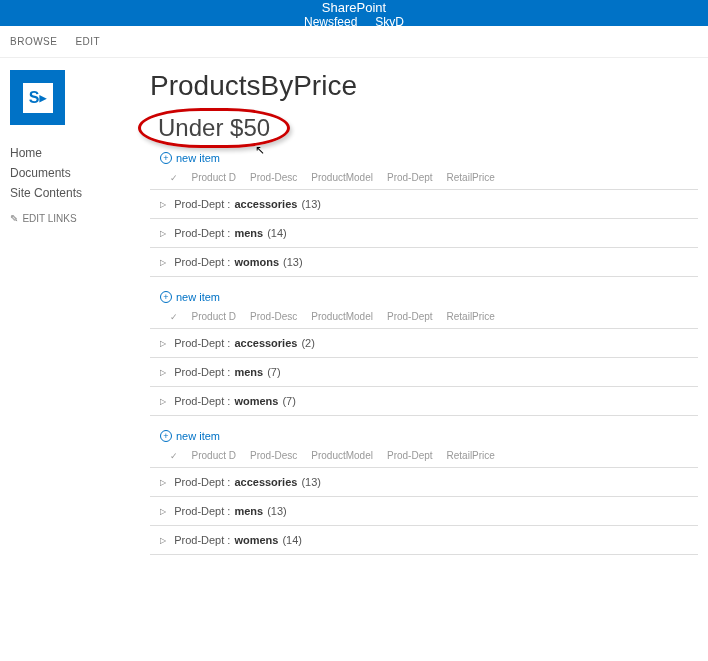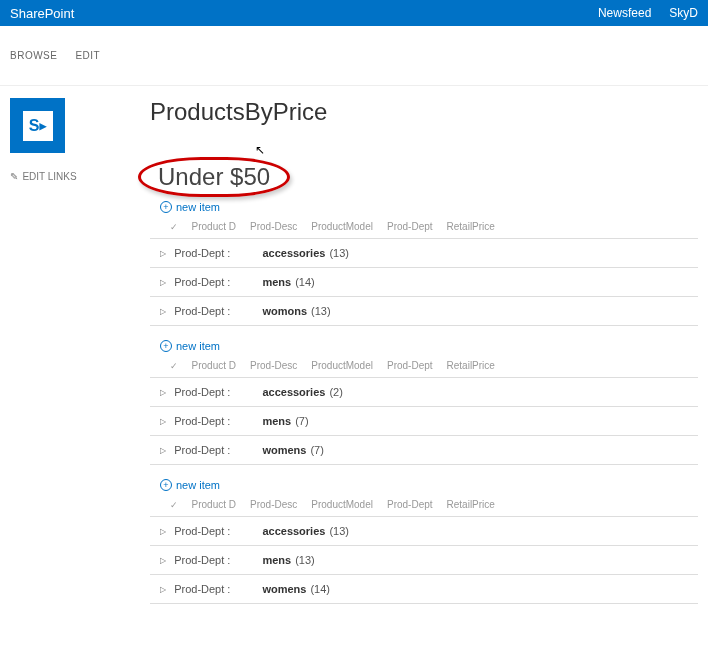--- a/index.html
+++ b/index.html
@@ -1,41 +1,41 @@
 <!DOCTYPE html>
 <html><head>
 <meta charset="utf-8">
 <style>
   * { box-sizing: border-box; margin: 0; padding: 0; }
   body { font-family: "Segoe UI", Arial, sans-serif; font-size: 12px; color: #444; background: #fff; width: 708px; height: 661px; overflow: hidden; position: relative; }
-  .suite-bar { background: #0072c6; color: #fff; height: 26px; display: flex; align-items: center; padding: 0 10px; justify-content: space-between; }
+  .suite-bar { background: #0072c6; color: #fff; height: 26px; display: flex; align-items: center; padding: 0 10px; justify-content: space-between; flex-direction: column; }
   .suite-left { font-size: 13px; }
   .suite-right { font-size: 12px; display: flex; gap: 18px; }
-  .ribbon { display: flex; gap: 18px; padding: 24px 10px; font-size: 10px; color: #666; border-bottom: 1px solid #eee; }
+  .ribbon { display: flex; gap: 18px; padding: 10px 10px; font-size: 10px; color: #666; border-bottom: 1px solid #eee; }
   .ribbon span { letter-spacing: 0.5px; }
   .layout { display: flex; }
   .left-col { width: 150px; padding: 12px 10px 10px 10px; }
   .logo { width: 55px; height: 55px; background: #0072c6; display: flex; align-items: center; justify-content: center; margin-bottom: 18px; }
   .logo-inner { width: 30px; height: 30px; background: #fff; position: relative; display: flex; align-items: center; justify-content: center; color: #0072c6; font-weight: bold; font-size: 16px; }
   .nav-item { font-size: 12px; color: #555; padding: 3px 0; cursor: pointer; }
   .edit-links { font-size: 10px; color: #777; margin-top: 10px; display: flex; align-items: center; gap: 4px; }
   .main { flex: 1; padding: 12px 10px 10px 0; }
   .breadcrumb { font-size: 11px; color: #888; margin-bottom: 2px; }
   .breadcrumb .link { color: #0072c6; }
-  .page-title { font-size: 24px; font-weight: 200; color: #333; margin-bottom: 33px; }
+  .page-title { font-size: 28px; font-weight: 200; color: #333; margin-bottom: 8px; }
   .group-header { font-size: 24px; font-weight: 200; color: #444; padding: 4px 8px; display: inline-block; position: relative; }
   .red-circle { position: absolute; border: 3px solid #cc0000; border-radius: 50% / 60%; left: -12px; right: -12px; top: -2px; bottom: -2px; pointer-events: none; box-shadow: 2px 3px 4px rgba(0,0,0,0.2); }
   .new-item { color: #0072c6; font-size: 11px; display: flex; align-items: center; gap: 4px; margin: 6px 0 4px 10px; cursor: pointer; }
   .plus-circle { display: inline-flex; width: 12px; height: 12px; border: 1px solid #0072c6; border-radius: 50%; align-items: center; justify-content: center; font-size: 9px; line-height: 1; }
   .col-headers { display: flex; gap: 14px; font-size: 10px; color: #999; padding: 4px 0 6px 20px; align-items: center; }
   .check { font-size: 9px; color: #999; }
   .group-row { border-top: 1px solid #ddd; padding: 8px 0 8px 10px; font-size: 11px; color: #555; display: flex; align-items: center; gap: 4px; }
   .group-row:last-child { border-bottom: 1px solid #ddd; }
   .caret { font-size: 8px; color: #777; margin-right: 4px; }
-  .group-row b { color: #333; font-weight: 600; margin-left: 28px; }
+  .group-row b { color: #333; font-weight: 600; }
   .section { margin-bottom: 14px; }
   .cursor-ptr { position: absolute; left: 255px; top: 143px; font-size: 12px; pointer-events:none; color:#000; }
 </style>
 </head>
 <body>
 
 <div class="suite-bar">
   <div class="suite-left">SharePoint</div>
   <div class="suite-right">
     <span>Newsfeed</span>
@@ -46,20 +46,23 @@
 <div class="ribbon">
   <span>BROWSE</span>
   <span>EDIT</span>
 </div>
 
 <div class="layout">
   <div class="left-col">
     <div class="logo">
       <div class="logo-inner">S<span style="font-size:9px;">▶</span></div>
     </div>
+    <div class="nav-item">Home</div>
+    <div class="nav-item">Documents</div>
+    <div class="nav-item">Site Contents</div>
     <div class="edit-links">
       <span>✎</span>
       <span>EDIT LINKS</span>
     </div>
   </div>
 
   <div class="main">
     <div class="page-title">ProductsByPrice</div>
 
     <div id="sections-host">

